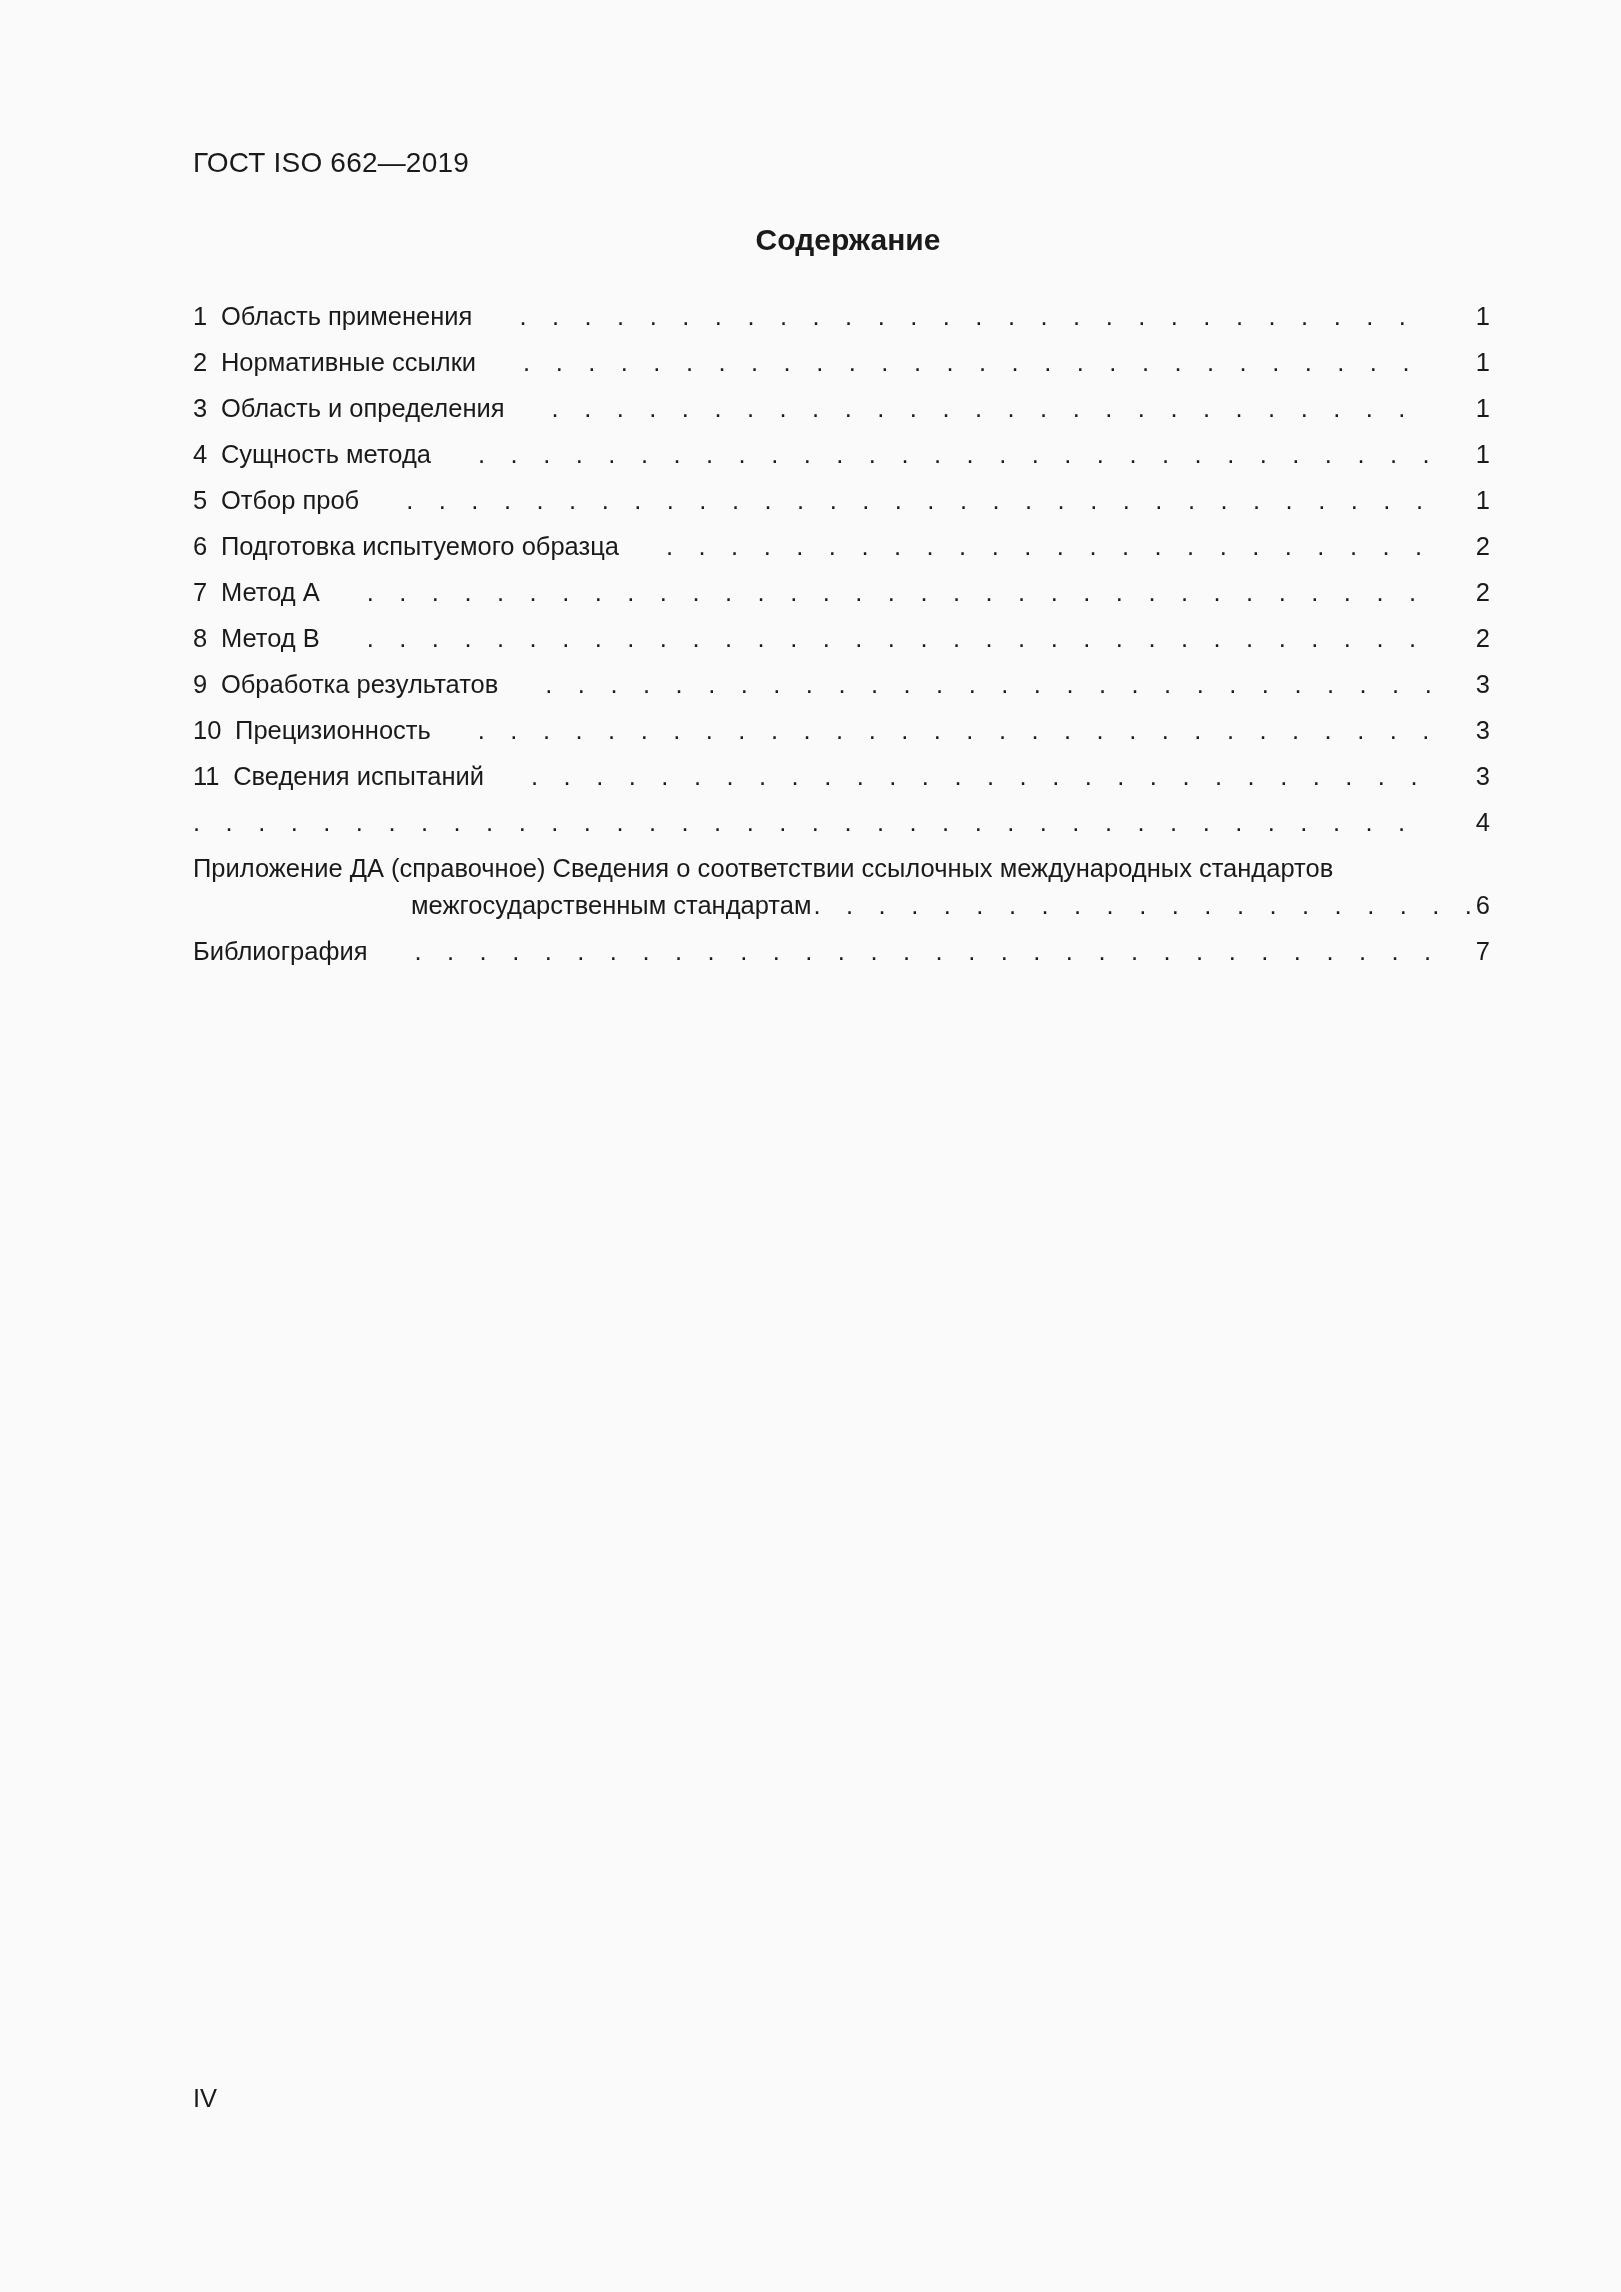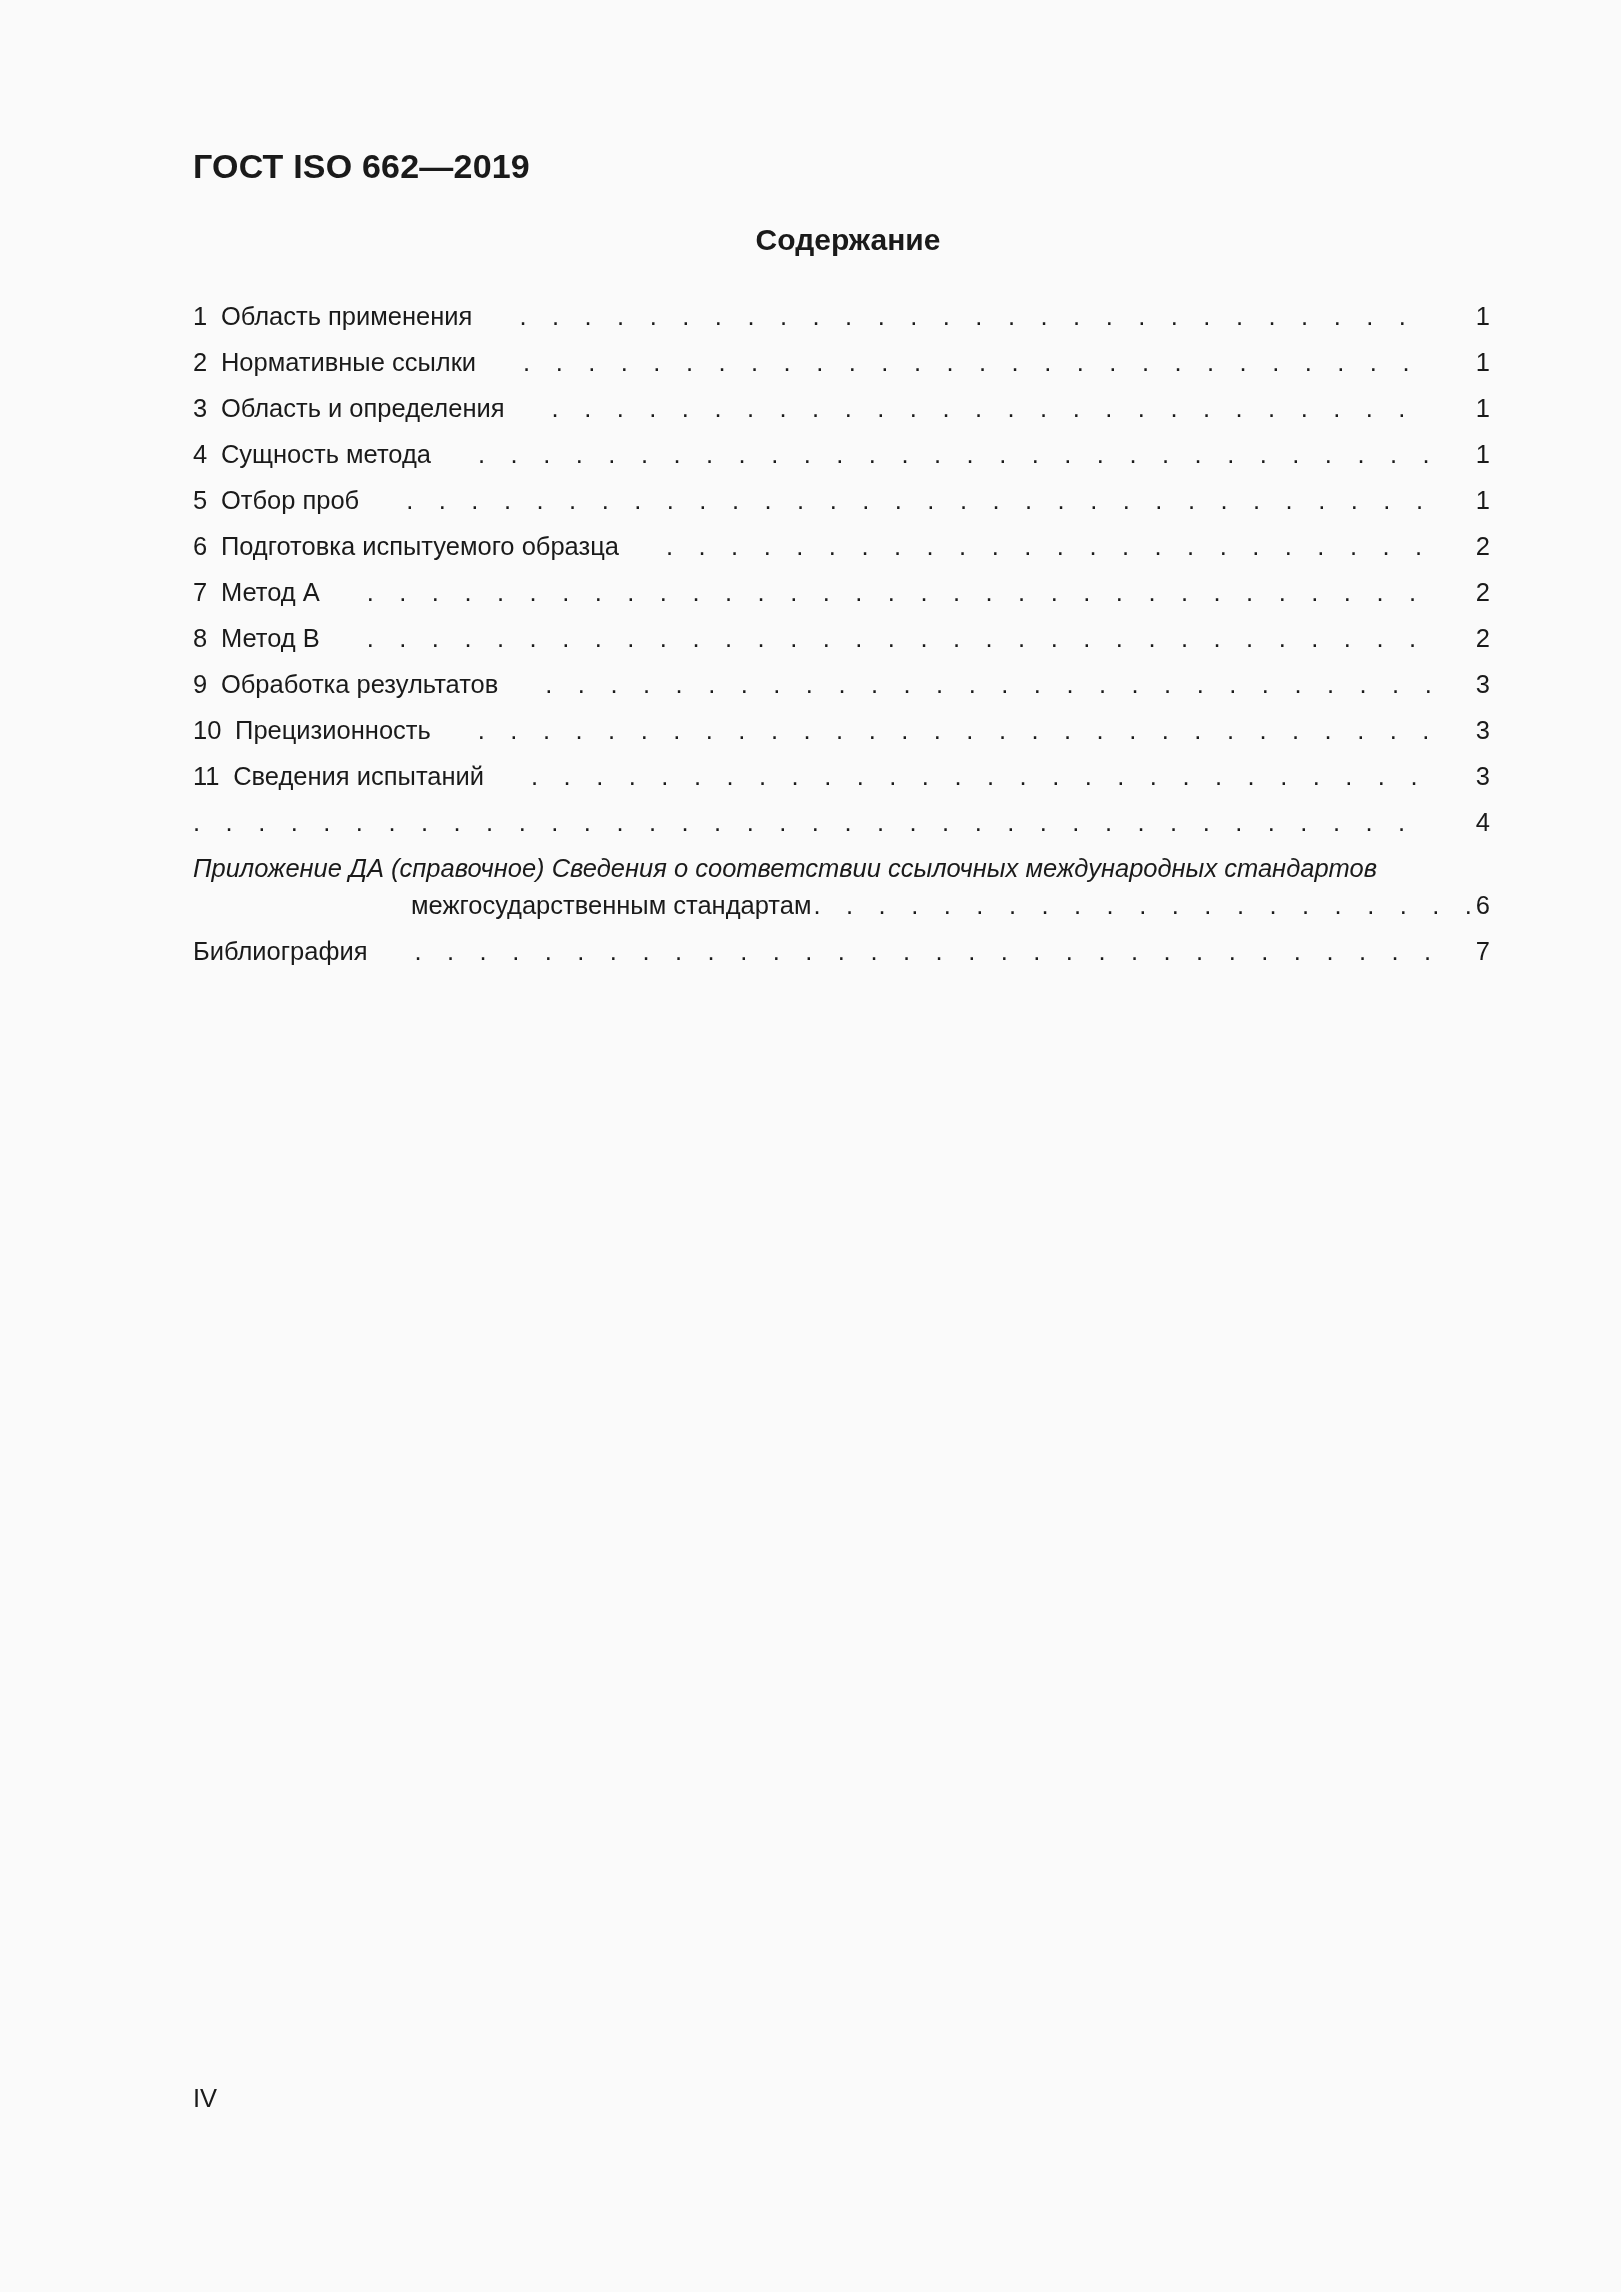--- a/index.html
+++ b/index.html
@@ -6,42 +6,42 @@
   body {
     width: 1621px; height: 2293px;
     background: #fafafa;
     color: #1a1a1a;
     font-family: "Liberation Sans", sans-serif;
     position: relative;
     overflow: hidden;
   }
   .header {
     position: absolute; left: 193px; top: 147px;
-    font-size: 34px; font-weight: bold; letter-spacing: 0.2px;
+    font-size: 28px; font-weight: normal; letter-spacing: 0.2px;
   }
   .title {
     position: absolute; left: 0; width: 1696px; top: 223px;
     text-align: center; font-size: 30px; font-weight: bold;
   }
   .toc {
     position: absolute; left: 193px; top: 299px; width: 1297px;
   }
   .row {
     display: flex; align-items: baseline;
     font-size: 25.5px; height: 46px; line-height: 35px; gap: 45px;
   }
   .row .label { white-space: nowrap; padding-right: 2px; }
   .row .num { display: inline-block; margin-right: 13.7px; }
   .row .leader {
     flex: 1; overflow: hidden; white-space: nowrap;
     letter-spacing: 9.2px; color: #1a1a1a;
   }
   .row .page { white-space: nowrap; }
   .row.multi { height: auto; display: block; }
-  .row.multi .line1 { white-space: nowrap; height: 37px; line-height: 35px; font-style: italic; }
+  .row.multi .line1 { white-space: nowrap; height: 37px; line-height: 35px; }
   .row.multi .line2 { display: flex; align-items: baseline; padding-left: 218px; height: 46px; line-height: 35px; }
   .footer {
     position: absolute; left: 193px; top: 2068px;
     font-size: 25.5px;
     margin-top: 16px;
   }
 </style>
 </head>
 <body>
 

